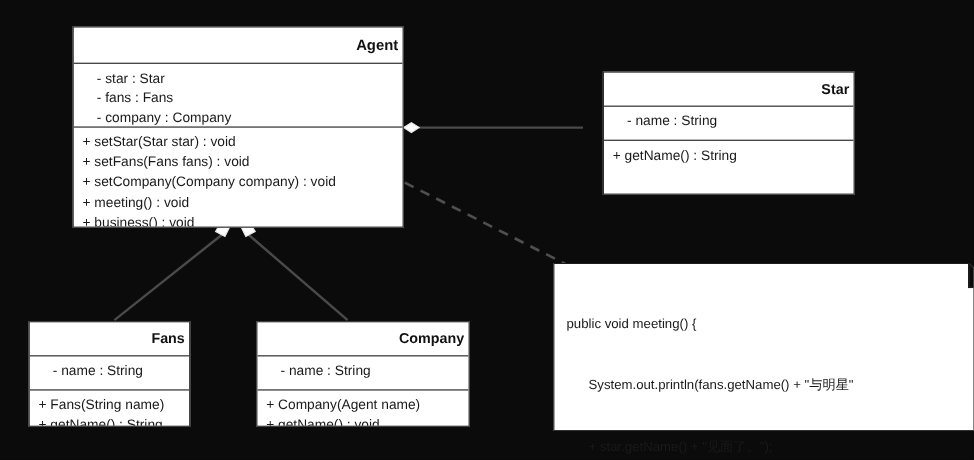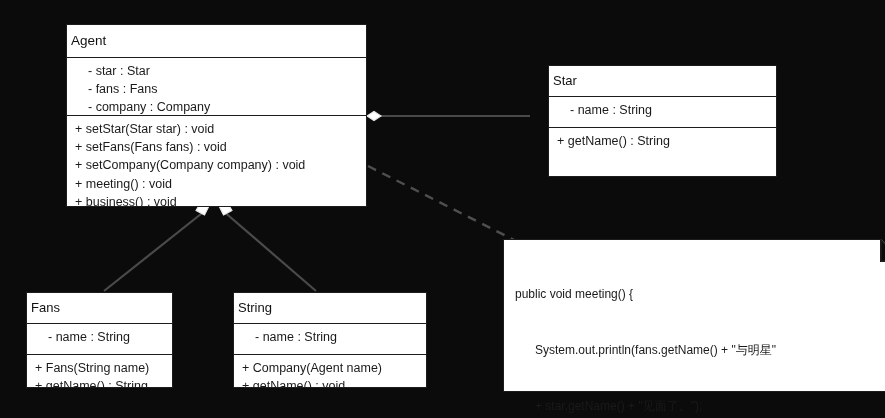--- a/index.html
+++ b/index.html
@@ -30,22 +30,22 @@
     pointer-events: none;
   }
   .uml-class {
     position: absolute;
     background: #ffffff;
     border: 1.6px solid #1c1c1c;
     box-sizing: border-box;
     overflow: hidden;
   }
   .cls-name {
-    text-align: left;
-    font-weight: normal;
+    text-align: right;
+    font-weight: bold;
     font-size: 13px;
     color: #111111;
     padding: 7px 4px 7px 4px;
     border-bottom: 1.6px solid #1c1c1c;
     line-height: 1.2;
   }
   .cls-section {
     padding: 4px 8px 5px 8px;
     font-size: 12.5px;
     color: #1a1a1a;
@@ -164,21 +164,21 @@
     <div class="cls-section attrs">
       <div class="cls-row">- name : String</div>
     </div>
     <div class="cls-section methods">
       <div class="cls-row">+ Fans(String name)</div>
       <div class="cls-row">+ getName() : String</div>
     </div>
   </div>
 
   <div class="uml-class" id="company">
-    <div class="cls-name">String</div>
+    <div class="cls-name">Company</div>
     <div class="cls-section attrs">
       <div class="cls-row">- name : String</div>
     </div>
     <div class="cls-section methods">
       <div class="cls-row">+ Company(Agent name)</div>
       <div class="cls-row">+ getName() : void</div>
     </div>
   </div>
 
   <div id="note">

